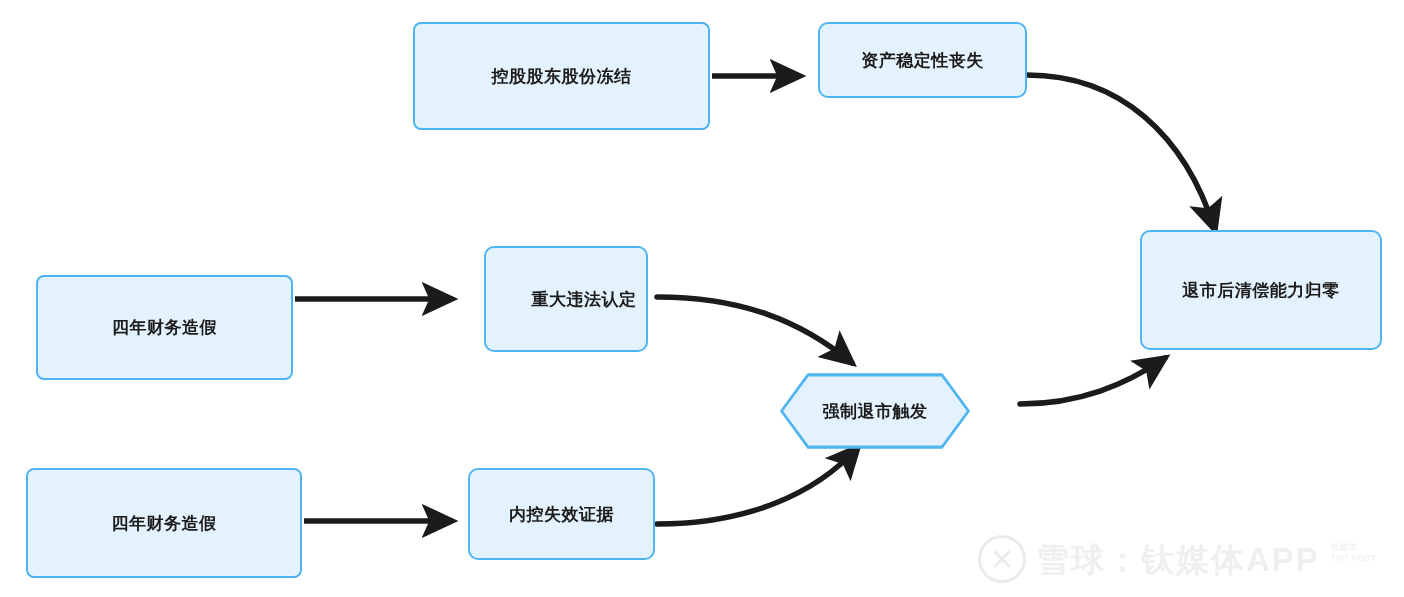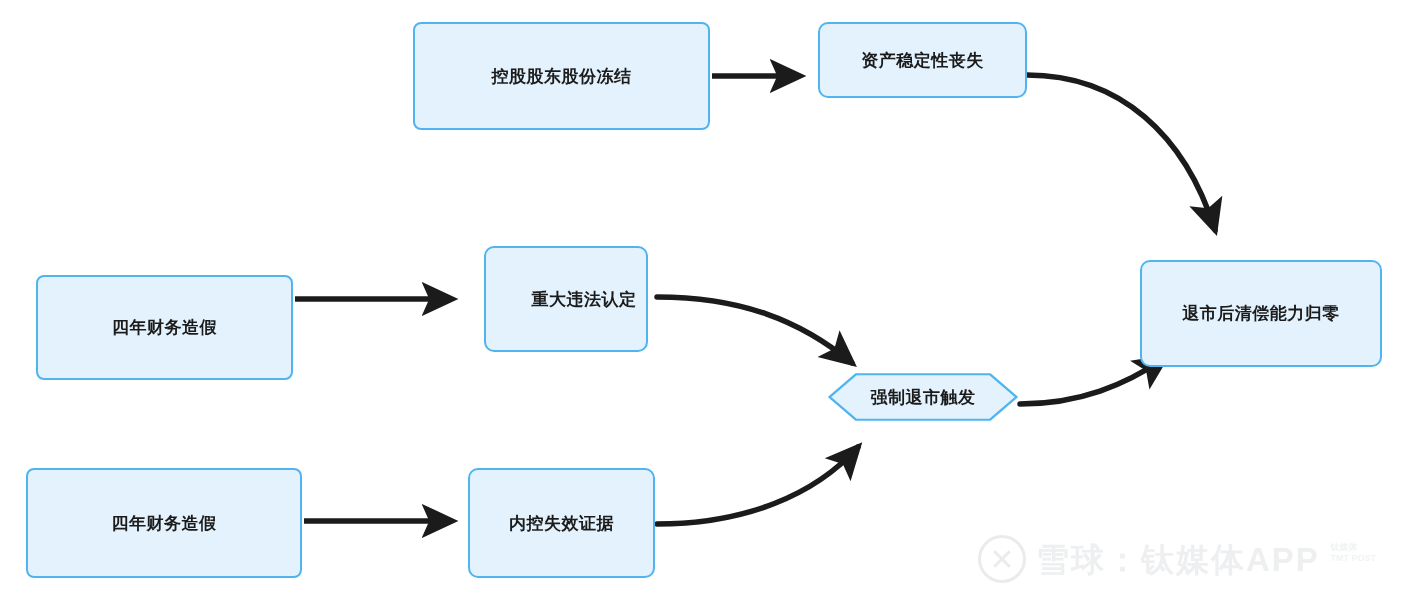--- a/index.html
+++ b/index.html
@@ -152,36 +152,36 @@
   </div>
 
   <div class="node rect-sharp" style="left:36px; top:247px; width:257px; height:105px;margin-top:28px;">
     <span class="node-label">四年财务造假</span>
   </div>
 
   <div class="node rect-round" style="left:484px; top:246px; width:164px; height:106px;padding-left:36px;">
     <span class="node-label">重大违法认定</span>
   </div>
 
-  <div class="node hexagon" style="left:828px; top:373px; width:190px; height:48px;">
+  <div class="node hexagon" style="left:780px; top:373px; width:190px; height:76px;">
     <svg class="hex-shape" viewBox="0 0 190 59" preserveAspectRatio="none" xmlns="http://www.w3.org/2000/svg">
       <polygon points="28,1.5 162,1.5 188.5,29.5 162,57.5 28,57.5 1.5,29.5" fill="#e3f2fd" stroke="#4fb4f0" stroke-width="2.5" stroke-linejoin="round"></polygon>
     </svg>
     <span class="node-label">强制退市触发</span>
   </div>
 
-  <div class="node rect-round" style="left:1140px; top:260px; width:242px; height:107px;">
+  <div class="node rect-round" style="left:1140px; top:230px; width:242px; height:120px;">
     <span class="node-label">退市后清偿能力归零</span>
   </div>
 
   <div class="node rect-sharp" style="left:26px; top:468px; width:276px; height:110px;">
     <span class="node-label">四年财务造假</span>
   </div>
 
-  <div class="node rect-round" style="left:468px; top:468px; width:187px; height:110px;">
+  <div class="node rect-round" style="left:468px; top:468px; width:187px; height:92px;">
     <span class="node-label">内控失效证据</span>
   </div>
 
   <div id="watermark">
     <div class="wm-logo"></div>
     <div class="wm-text">雪球：钛媒体APP</div>
     <div class="wm-sub">
       <div>钛媒体</div>
       <div>TMT POST</div>
     </div>

